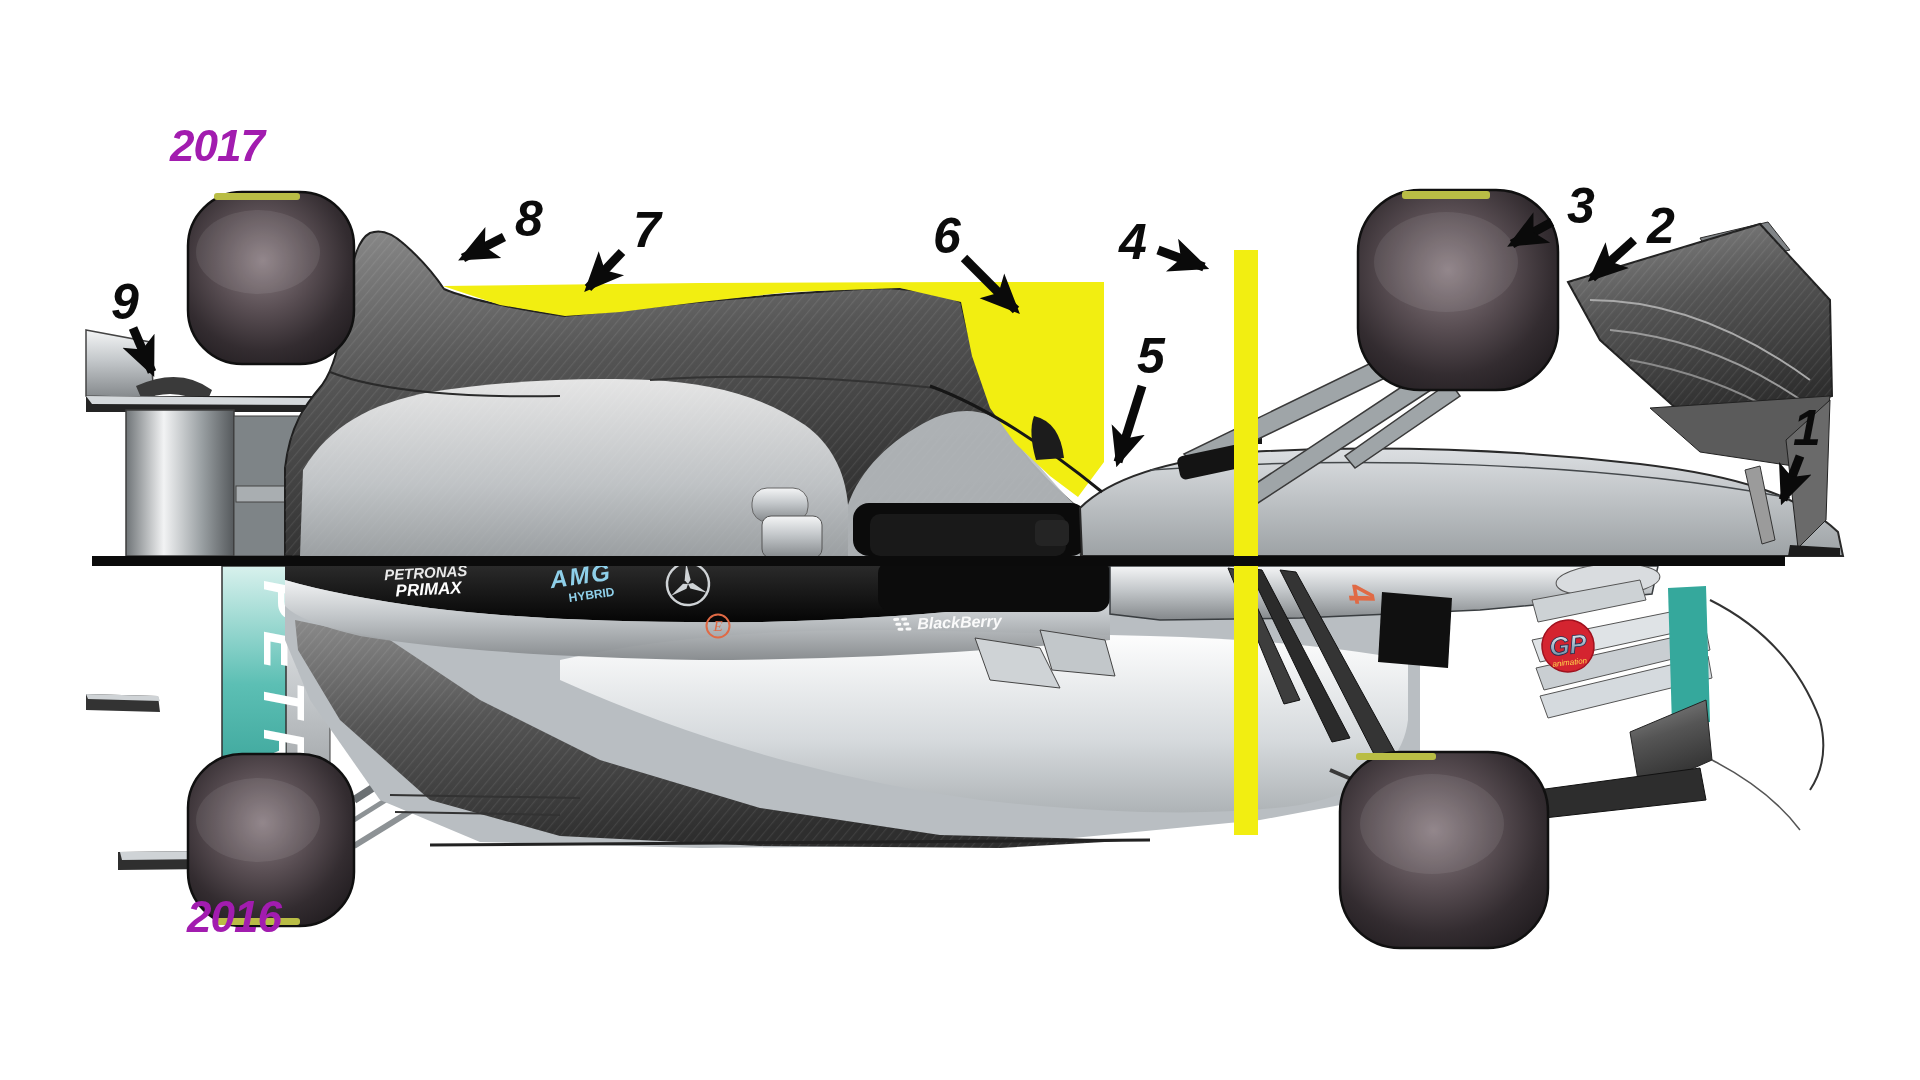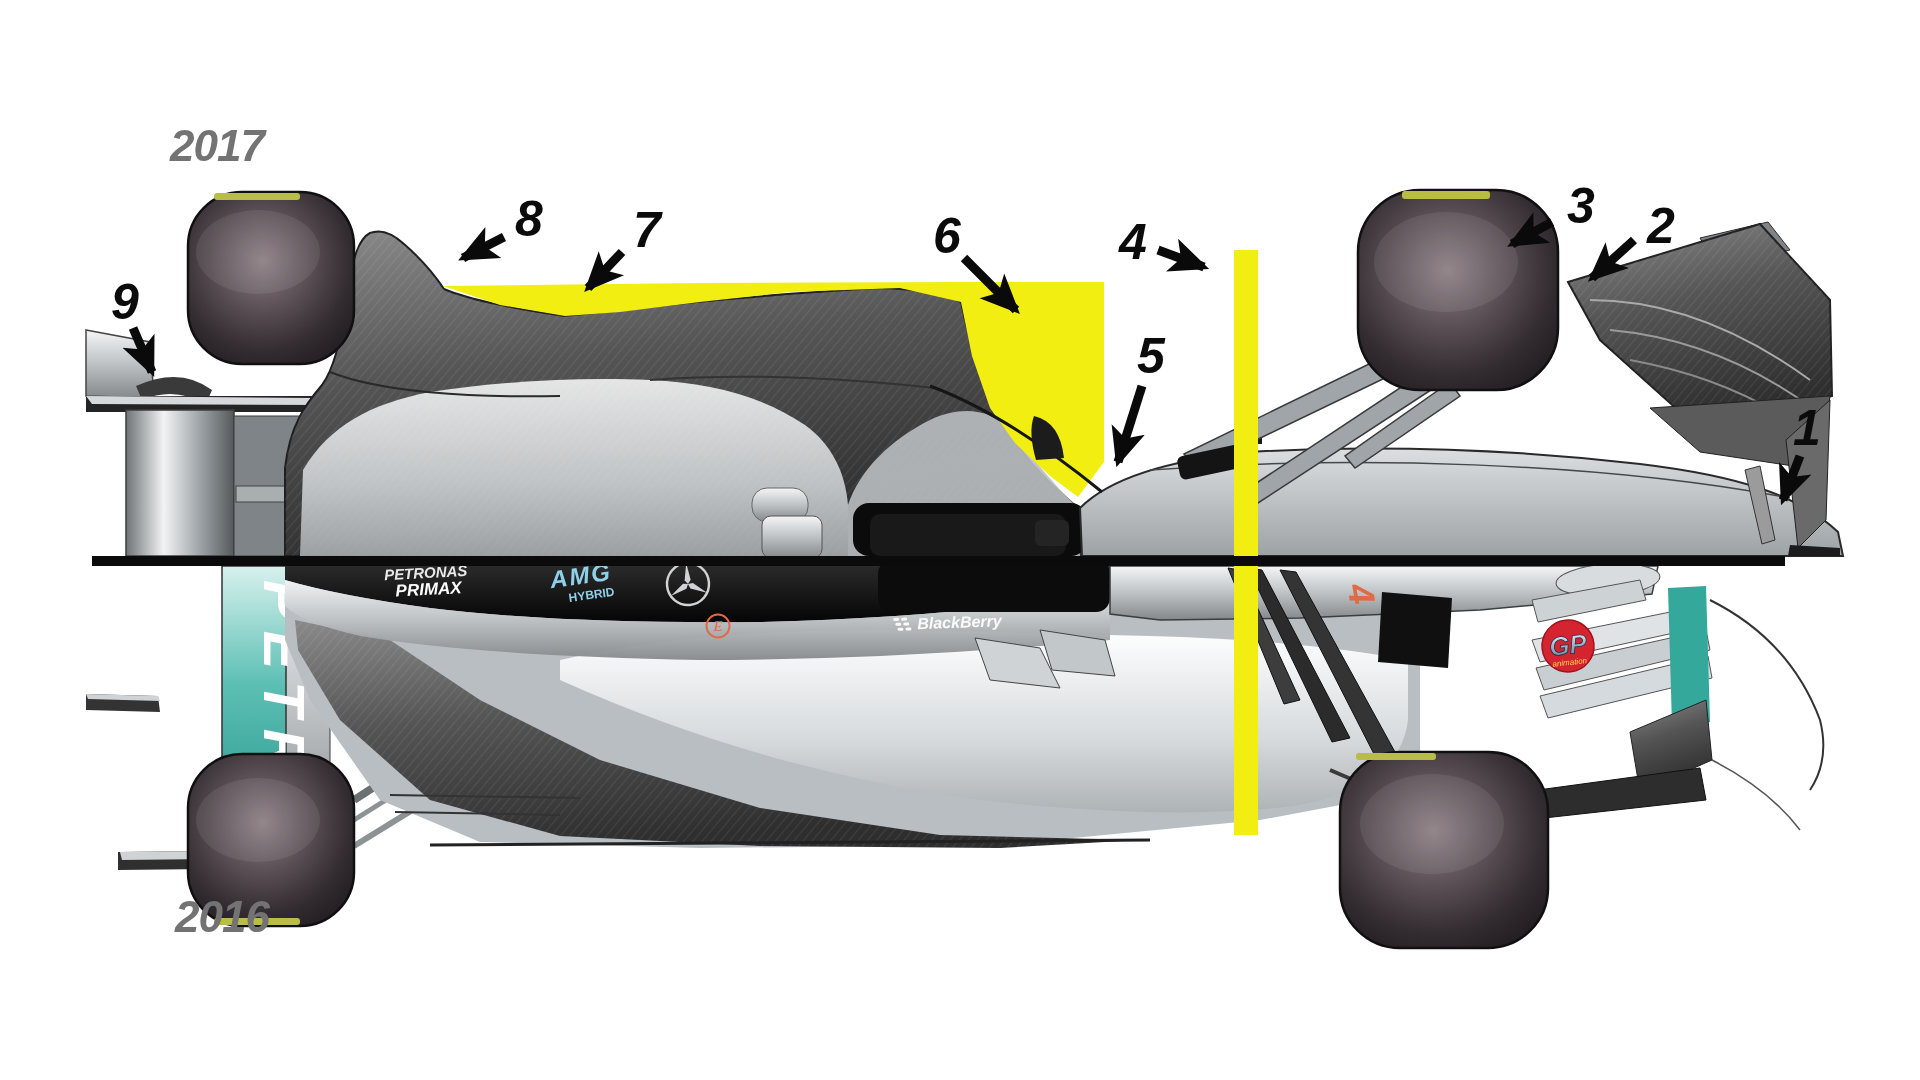--- a/index.html
+++ b/index.html
@@ -1,20 +1,20 @@
 <!DOCTYPE html>
 <html><head>
 <meta charset="utf-8">
 <style>
   html,body{margin:0;padding:0;background:#ffffff;}
   .stage{position:relative;width:1920px;height:1080px;background:#ffffff;overflow:hidden;
          font-family:"Liberation Sans",sans-serif;}
   .stage svg{position:absolute;left:0;top:0;}
   .yr{position:absolute;transform:translate(-50%,-50%);
-      font:italic 900 44px "Liberation Sans",sans-serif;color:#737373;letter-spacing:-1px;}
+      font:italic 900 44px "Liberation Sans",sans-serif;color:#a21caf;letter-spacing:-1px;}
   .co{position:absolute;transform:translate(-50%,-50%);
       font:italic 900 50px "Liberation Sans",sans-serif;color:#0b0b0b;letter-spacing:-2px;}
 </style>
 </head>
 <body>
 
 <div class="stage">
 
 <svg width="1920" height="1080" viewBox="0 0 1920 1080">
   <defs>
@@ -288,21 +288,21 @@
     <path d="M1158,250 L1204,267" marker-end="url(#arrow)"></path>
     <path d="M1142,386 L1118,462" marker-end="url(#arrow)"></path>
     <path d="M964,258 L1016,310" marker-end="url(#arrow)"></path>
     <path d="M622,252 L588,288" marker-end="url(#arrow)"></path>
     <path d="M504,237 L463,258" marker-end="url(#arrow)"></path>
     <path d="M133,328 L152,372" marker-end="url(#arrow)"></path>
   </g>
 </svg>
 
 <div class="yr" style="left:217px;top:146px">2017</div>
-<div class="yr" style="left:222px;top:917px">2016</div>
+<div class="yr" style="left:234px;top:917px">2016</div>
 
 <div class="co" style="left:1806px;top:428px">1</div>
 <div class="co" style="left:1660px;top:226px">2</div>
 <div class="co" style="left:1580px;top:206px">3</div>
 <div class="co" style="left:1132px;top:242px">4</div>
 <div class="co" style="left:1150px;top:356px">5</div>
 <div class="co" style="left:946px;top:236px">6</div>
 <div class="co" style="left:646px;top:230px">7</div>
 <div class="co" style="left:528px;top:219px">8</div>
 <div class="co" style="left:124px;top:302px">9</div>

